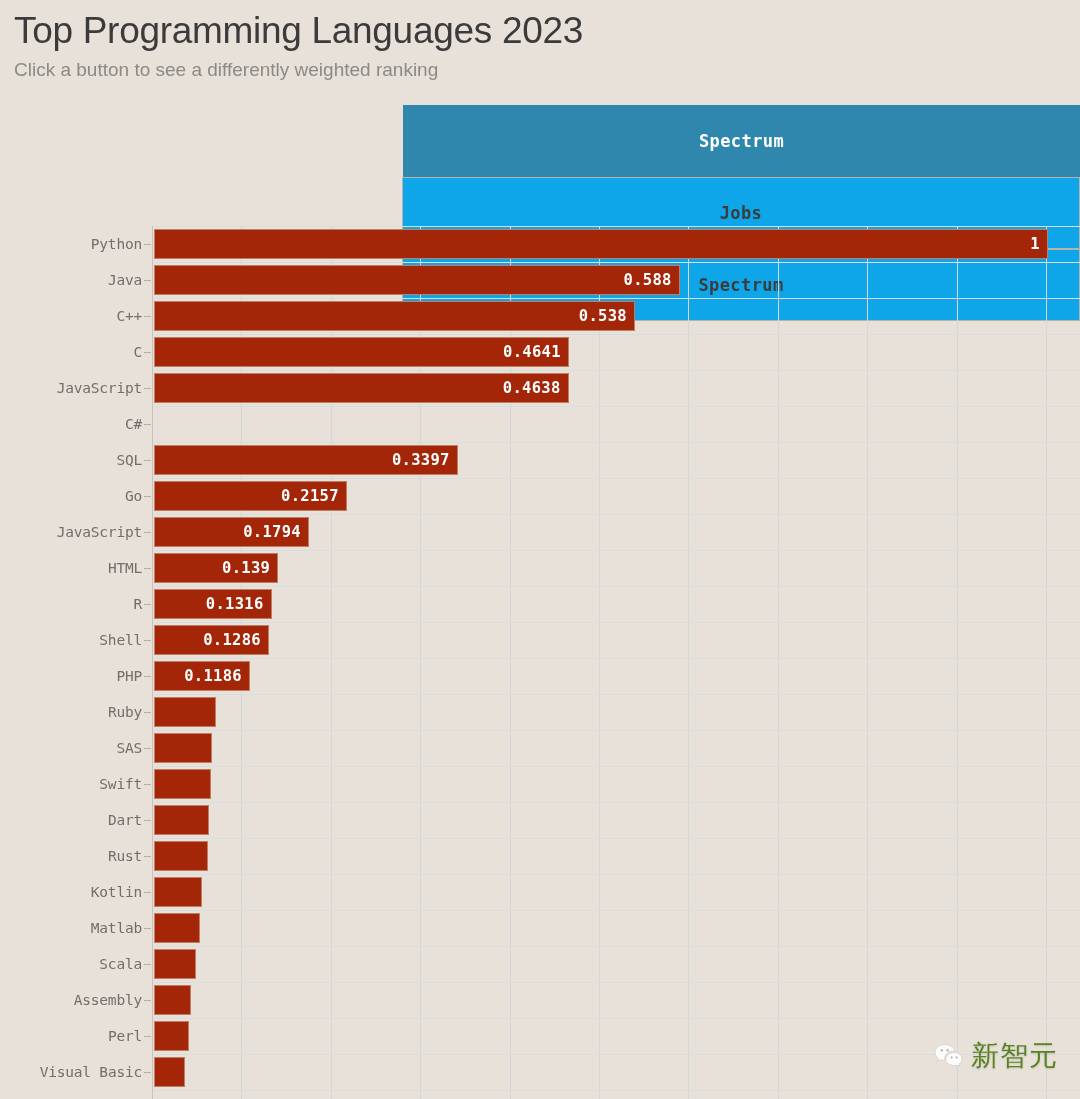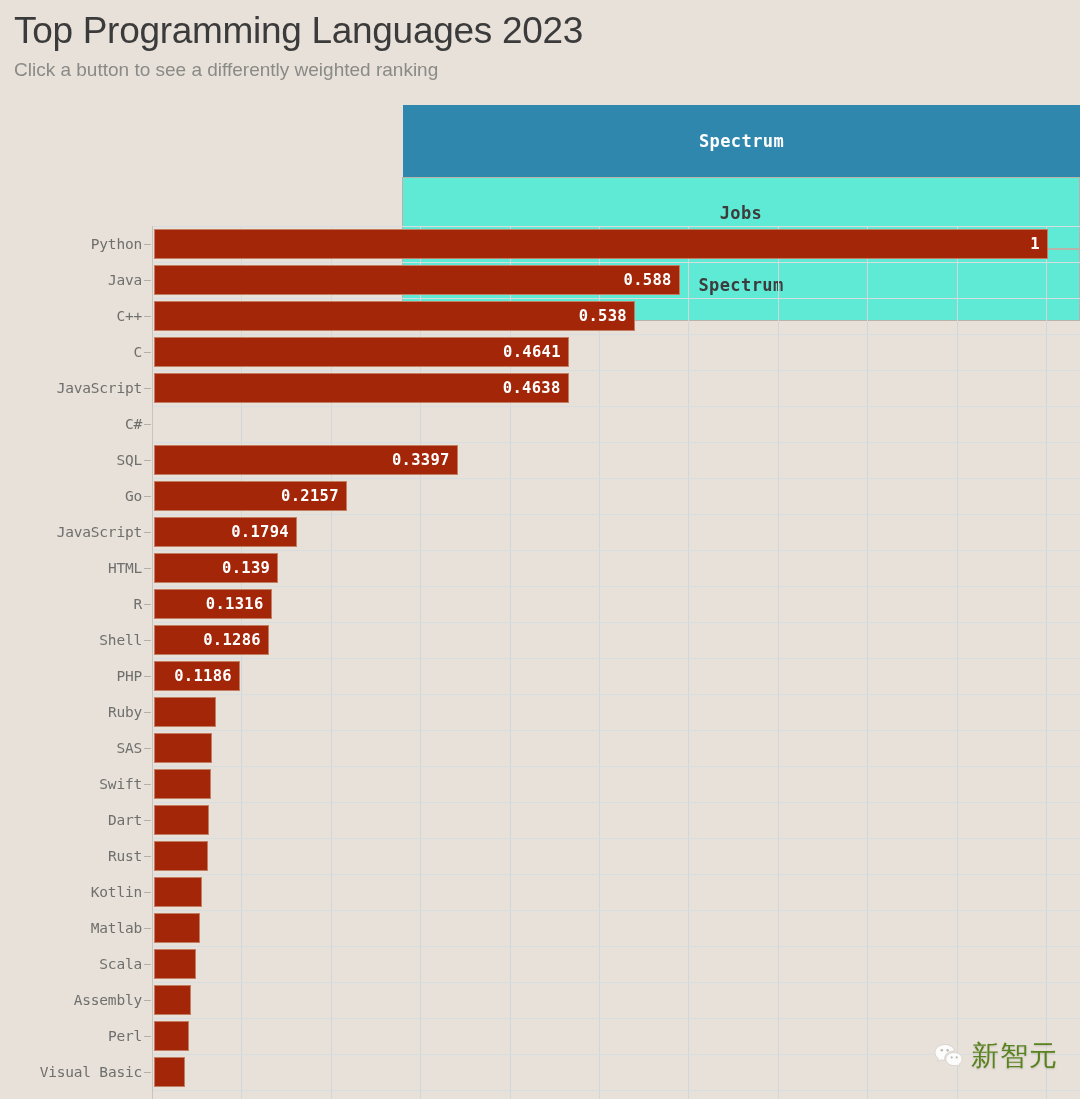--- a/index.html
+++ b/index.html
@@ -44,21 +44,21 @@
     margin-top: 24px;
     padding-left: 403px;
     flex-direction: column;
   }
   .seg-btn {
     font-family: "DejaVu Sans Mono", "Liberation Mono", monospace;
     font-size: 17px;
     font-weight: 700;
     letter-spacing: 0.4px;
     color: #3c3c3c;
-    background: #5eead4;
+    background: #0ea5e9;
     border: 1px solid #b9b2a9;
     padding: 19px 14px 19px 14px;
     line-height: 1;
     cursor: pointer;
     margin-left: -1px;
     box-sizing: border-box;
     height: 72px;
     display: flex;
     align-items: center;
     justify-content: center;
@@ -304,21 +304,21 @@
           <div class="bar-wrap">
             <div class="bar" style="width: 192.836px;">
               <span class="bar-value">0.2157</span>
             </div>
           </div>
         </div>
         <div class="bar-row" style="top: 288px;">
           <div class="bar-label">JavaScript</div>
           <div class="tick"></div>
           <div class="bar-wrap">
-            <div class="bar" style="width: 143px;">
+            <div class="bar" style="width: 155px;">
               <span class="bar-value">0.1794</span>
             </div>
           </div>
         </div>
         <div class="bar-row" style="top: 324px;">
           <div class="bar-label">HTML</div>
           <div class="tick"></div>
           <div class="bar-wrap">
             <div class="bar" style="width: 124.266px;">
               <span class="bar-value">0.139</span>
@@ -340,21 +340,21 @@
           <div class="bar-wrap">
             <div class="bar" style="width: 114.968px;">
               <span class="bar-value">0.1286</span>
             </div>
           </div>
         </div>
         <div class="bar-row" style="top: 432px;">
           <div class="bar-label">PHP</div>
           <div class="tick"></div>
           <div class="bar-wrap">
-            <div class="bar" style="width: 86px;">
+            <div class="bar" style="width: 96px;">
               <span class="bar-value">0.1186</span>
             </div>
           </div>
         </div>
         <div class="bar-row" style="top: 468px;">
           <div class="bar-label">Ruby</div>
           <div class="tick"></div>
           <div class="bar-wrap">
             <div class="bar" style="width: 61.686px;"></div>
           </div>

